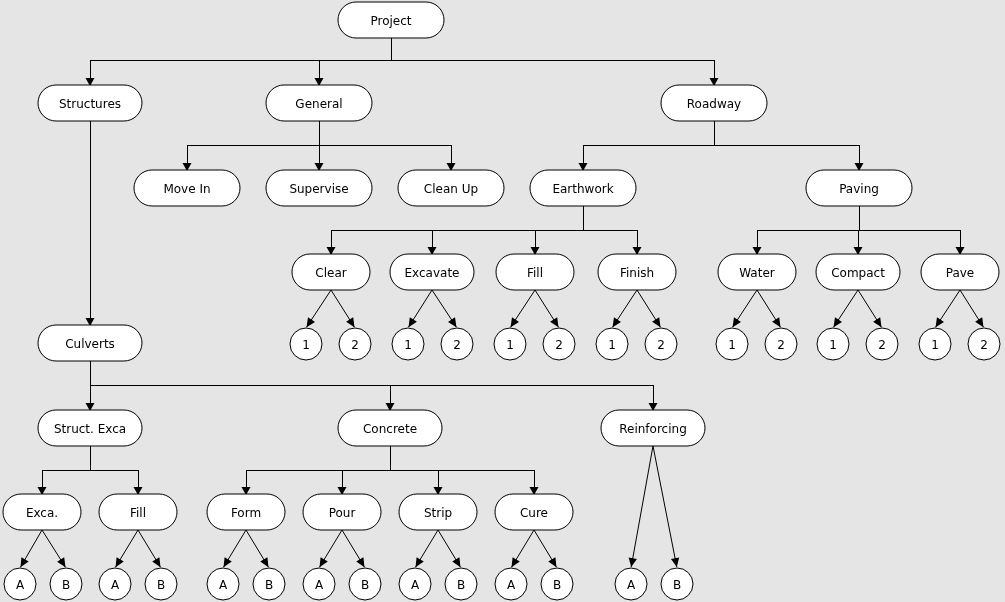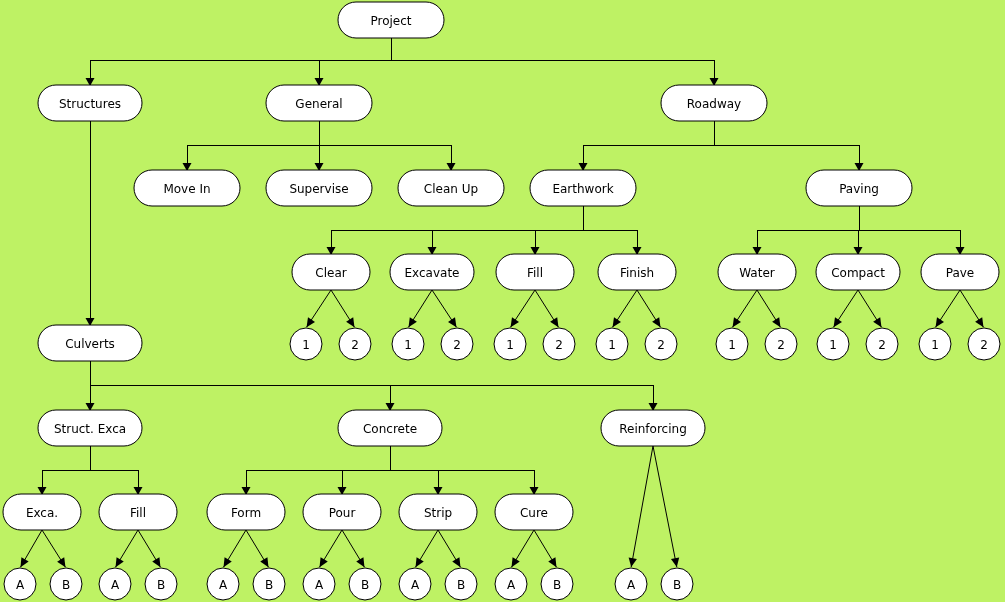--- a/index.html
+++ b/index.html
@@ -4,21 +4,21 @@
 <style>
   html, body {
     margin: 0;
     padding: 0;
     background: #ffffff;
   }
   #stage {
     position: relative;
     width: 1005px;
     height: 602px;
-    background: #bef264;
+    background: #e5e5e5;
     overflow: hidden;
     font-family: "DejaVu Sans", sans-serif;
   }
   svg#diagram {
     position: absolute;
     left: 0;
     top: 0;
     width: 1005px;
     height: 602px;
     display: block;

